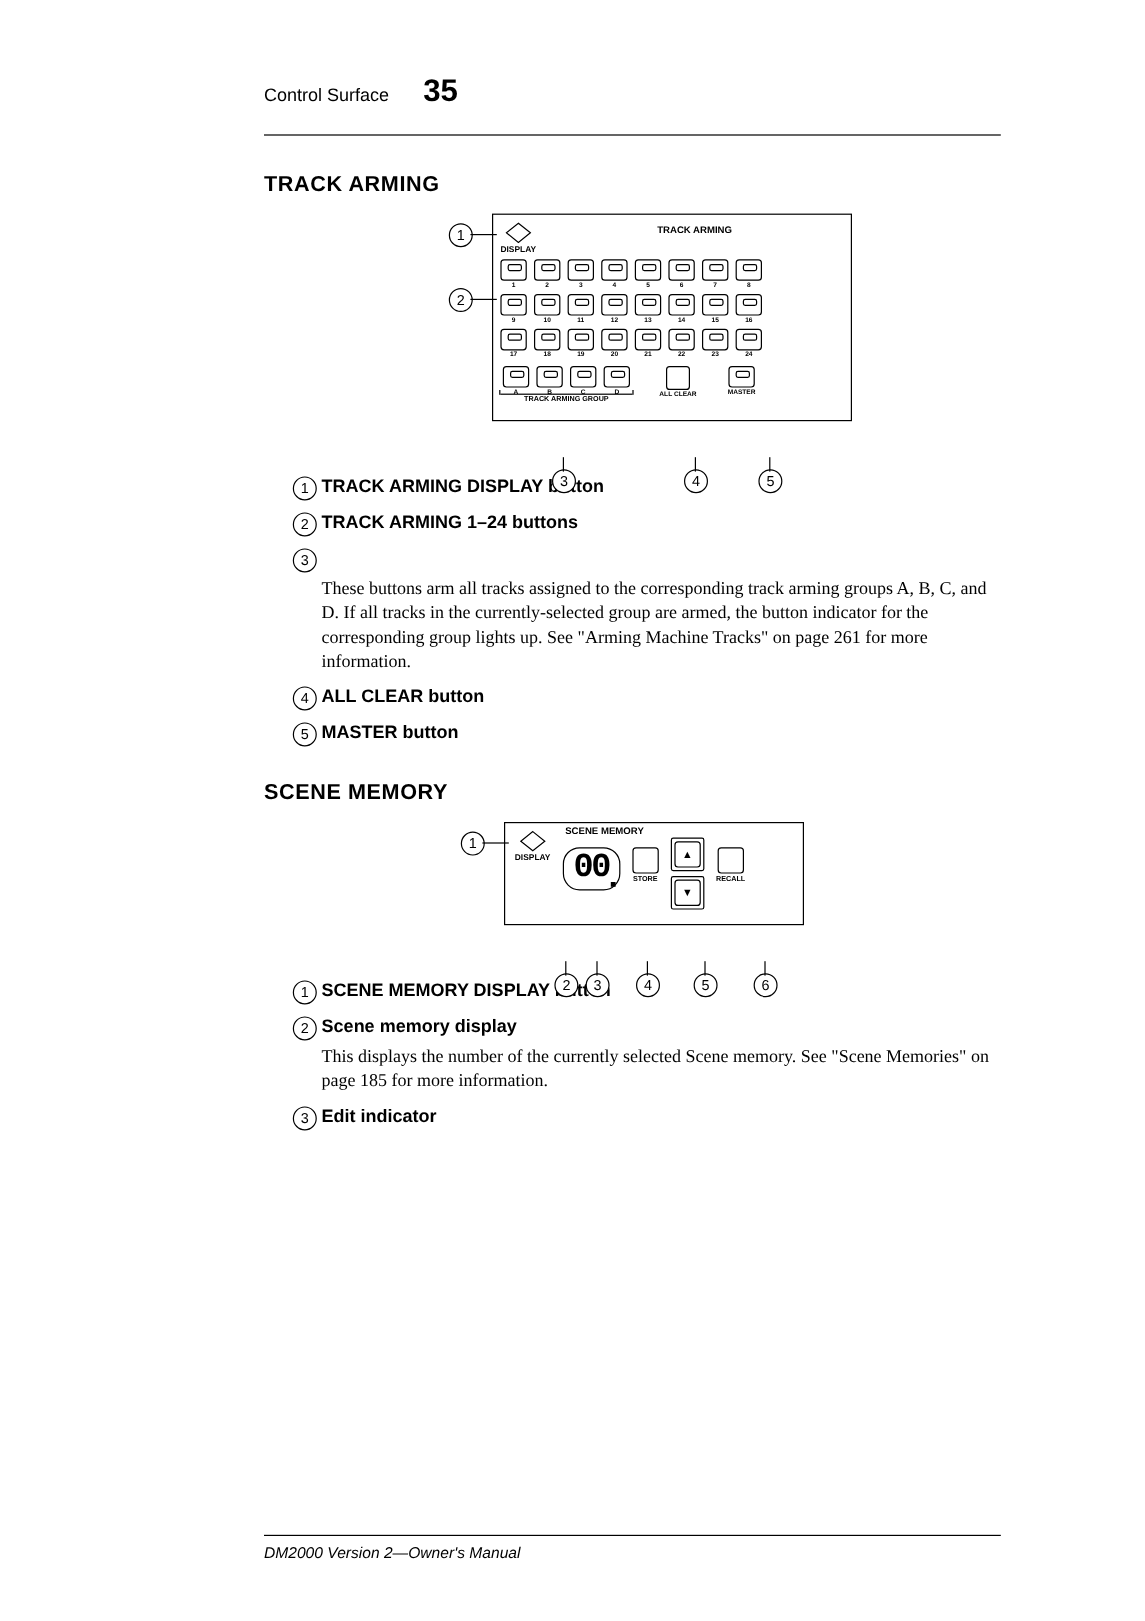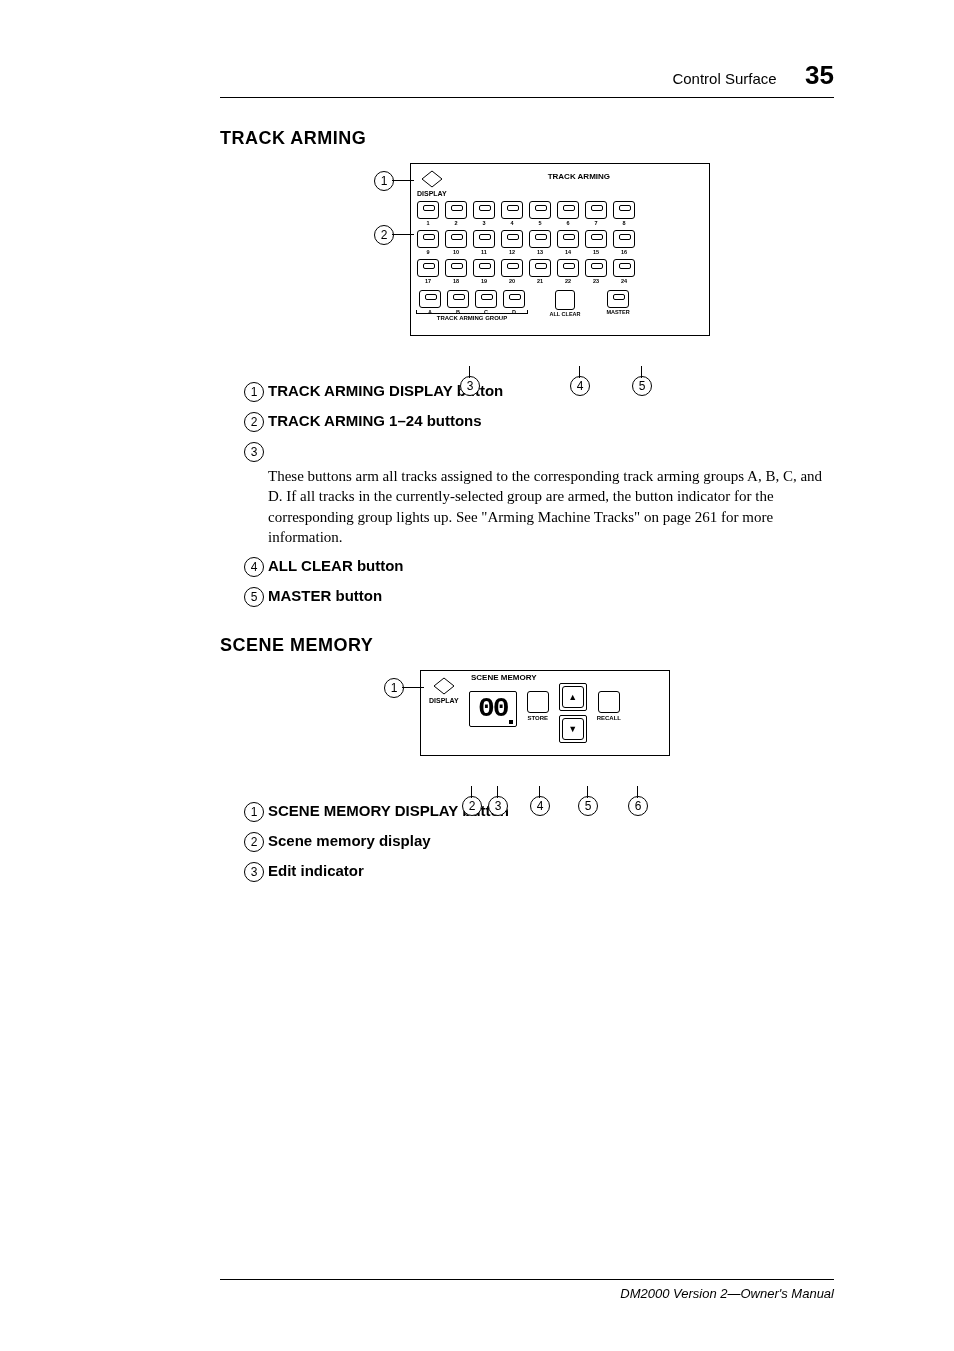--- a/index.html
+++ b/index.html
@@ -11,24 +11,23 @@
     width: 954px;
   }
   .page {
     position: relative;
     width: 954px;
     height: 1351px;
     box-sizing: border-box;
     padding: 60px 120px 60px 220px;
   }
   .header {
-    text-align: right;
     font-family: Arial, sans-serif;
     border-bottom: 1px solid #000;
-    padding-bottom: 6px;
+    padding-bottom: 21px;
     margin-bottom: 30px;
   }
   .header-label {
     font-size: 15px;
     margin-right: 24px;
   }
   .header-page {
     font-size: 26px;
     font-weight: bold;
   }
@@ -189,21 +188,21 @@
     top: 2px;
     left: 50px;
     font-family: Arial, sans-serif;
     font-size: 8px;
     font-weight: bold;
   }
   .sm-lcd {
     width: 46px;
     height: 34px;
     border: 1.5px solid #000;
-    border-radius: 2px;
+    border-radius: 14px;
     font-family: "Courier New", monospace;
     font-weight: bold;
     font-size: 28px;
     text-align: center;
     line-height: 34px;
     letter-spacing: -2px;
     position: relative;
     margin-top: 14px;
   }
   .sm-lcd-dot {
@@ -246,21 +245,21 @@
   .footer {
     position: absolute;
     bottom: 50px;
     right: 120px;
     left: 220px;
     border-top: 1px solid #000;
     padding-top: 6px;
     font-family: Arial, sans-serif;
     font-style: italic;
     font-size: 13px;
-    text-align: right;
+    text-align: left;
   }
 </style>
 </head>
 <body>
 
 <div class="page">
 
   <div class="header">
     <span class="header-label">Control Surface</span>
     <span class="header-page">35</span>
@@ -593,20 +592,21 @@
           <span class="circle-num">1</span>
         </div>
         <div class="item-title">SCENE MEMORY DISPLAY button</div>
       </div>
       <div class="item">
         <div class="item-num">
           <span class="circle-num">2</span>
         </div>
         <div class="item-title">Scene memory display</div>
       </div>
+      <div class="item-body">This displays the number of the currently selected Scene memory. See "Scene Memories" on page 185 for more information.</div>
       <div class="item">
         <div class="item-num">
           <span class="circle-num">3</span>
         </div>
         <div class="item-title">Edit indicator</div>
       </div>
     </div>
 
   <div class="footer">DM2000 Version 2—Owner's Manual</div>
 </div>

